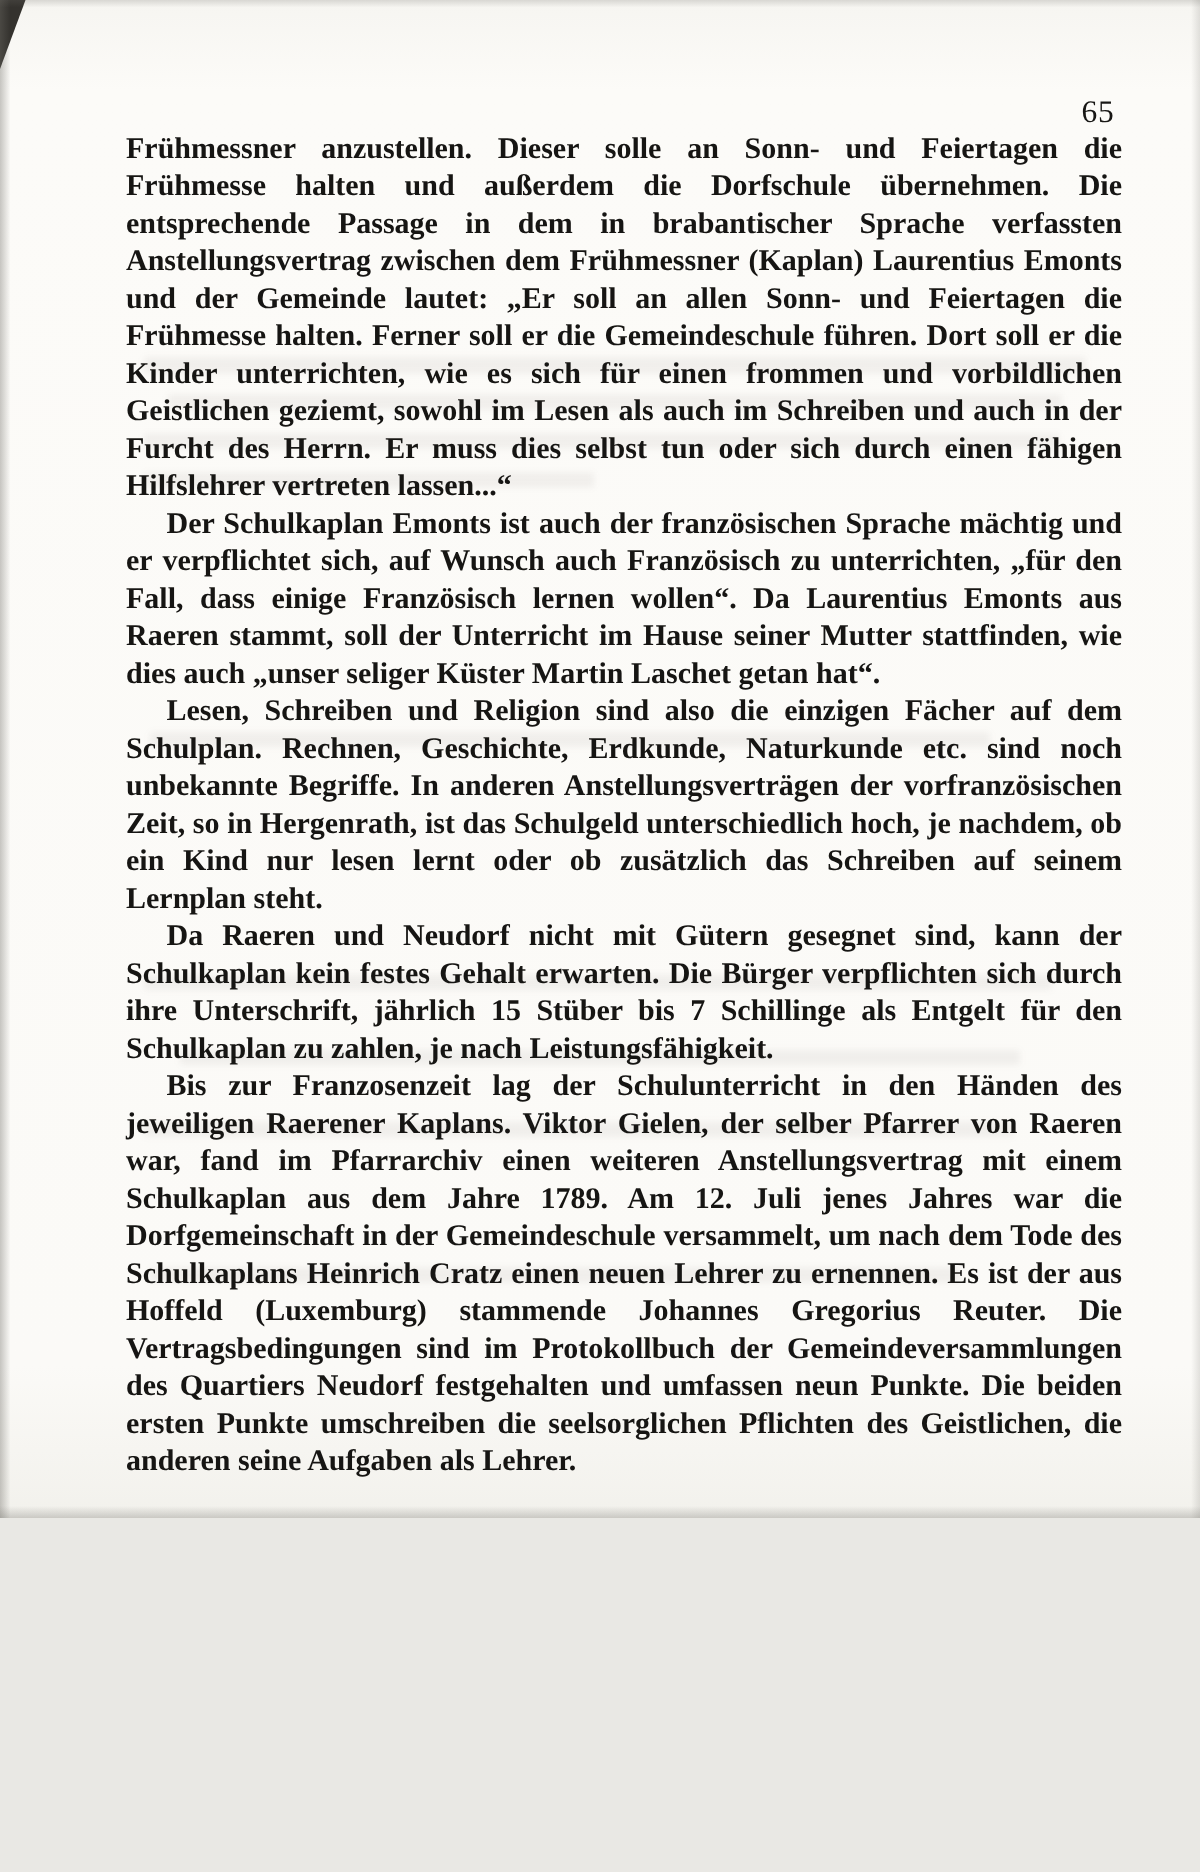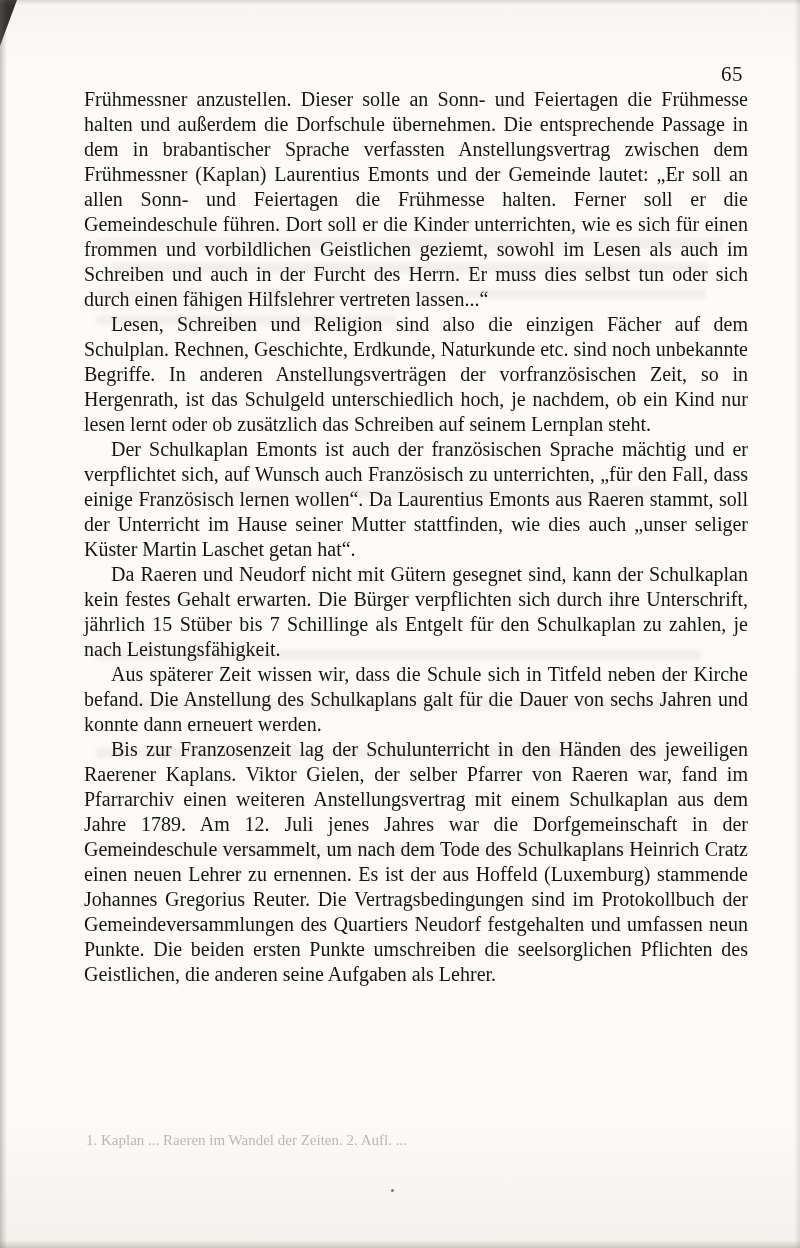--- a/index.html
+++ b/index.html
@@ -3,21 +3,21 @@
 <meta charset="utf-8">
 <style>
   html, body {
     margin: 0;
     padding: 0;
     background: #e9e8e4;
   }
   .scan {
     position: relative;
     width: 800px;
-    height: 1248px;
+    height: 1012px;
     overflow: hidden;
     background: linear-gradient(180deg, #f6f5f1 0%, #fcfbf8 6%, #fbfaf7 90%, #f2f1ec 100%);
     font-family: "Liberation Serif", "DejaVu Serif", serif;
     color: #161513;
   }
   
   .edge { position: absolute; pointer-events: none; }
   .edge-left   { left: 0; top: 0; bottom: 0; width: 7px;
                  background: linear-gradient(to right, rgba(110,108,102,0.38), rgba(110,108,102,0)); }
   .edge-top    { left: 0; top: 0; right: 0; height: 5px;
@@ -46,21 +46,21 @@
     position: absolute;
     top: 87px;
     left: 84px;
     width: 664px;
     font-size: 20px;
     line-height: 25px;
     text-align: justify;
     z-index: 2;
     hyphens: auto;
   }
-  .text-block p { margin: 0; }
+  .text-block p { margin: 0; font-weight: bold; }
   .text-block p.indent { text-indent: 27px; }
   
   .smudge {
     position: absolute;
     background: rgba(95, 90, 82, 0.07);
     filter: blur(2px);
     border-radius: 2px;
     z-index: 1;
   }
   .s1 { top: 238px; left: 96px;  width: 628px; height: 11px; }
@@ -112,24 +112,23 @@
   <div class="smudge s5"></div>
   <div class="smudge s6"></div>
   <div class="smudge s7"></div>
   <div class="smudge s8"></div>
   <div class="smudge s9"></div>
 
   <div class="page-number">65</div>
 
   <main class="text-block" lang="de">
     <p>Frühmessner anzustellen. Dieser solle an Sonn- und Feiertagen die Frühmesse halten und außerdem die Dorfschule übernehmen. Die entsprechende Passage in dem in brabantischer Sprache verfassten Anstellungsvertrag zwischen dem Frühmessner (Kaplan) Laurentius Emonts und der Gemeinde lautet: „Er soll an allen Sonn- und Feiertagen die Frühmesse halten. Ferner soll er die Gemeindeschule führen. Dort soll er die Kinder unterrichten, wie es sich für einen frommen und vorbildlichen Geistlichen geziemt, sowohl im Lesen als auch im Schreiben und auch in der Furcht des Herrn. Er muss dies selbst tun oder sich durch einen fähigen Hilfslehrer vertreten lassen...“</p>
+    <p class="indent">Der Schulkaplan Emonts ist auch der französischen Sprache mächtig und er verpflichtet sich, auf Wunsch auch Französisch zu unterrichten, „für den Fall, dass einige Französisch lernen wollen“. Da Laurentius Emonts aus Raeren stammt, soll der Unterricht im Hause seiner Mutter stattfinden, wie dies auch „unser seliger Küster Martin Laschet getan hat“.</p>
     <p class="indent">Lesen, Schreiben und Religion sind also die einzigen Fächer auf dem Schulplan. Rechnen, Geschichte, Erdkunde, Naturkunde etc. sind noch unbekannte Begriffe. In anderen Anstellungsverträgen der vorfranzösischen Zeit, so in Hergenrath, ist das Schulgeld unterschiedlich hoch, je nachdem, ob ein Kind nur lesen lernt oder ob zusätzlich das Schreiben auf seinem Lernplan steht.</p>
-    <p class="indent">Der Schulkaplan Emonts ist auch der französischen Sprache mächtig und er verpflichtet sich, auf Wunsch auch Französisch zu unterrichten, „für den Fall, dass einige Französisch lernen wollen“. Da Laurentius Emonts aus Raeren stammt, soll der Unterricht im Hause seiner Mutter stattfinden, wie dies auch „unser seliger Küster Martin Laschet getan hat“.</p>
     <p class="indent">Da Raeren und Neudorf nicht mit Gütern gesegnet sind, kann der Schulkaplan kein festes Gehalt erwarten. Die Bürger verpflichten sich durch ihre Unterschrift, jährlich 15 Stüber bis 7 Schillinge als Entgelt für den Schulkaplan zu zahlen, je nach Leistungsfähigkeit.</p>
-    <p class="indent">Aus späterer Zeit wissen wir, dass die Schule sich in Titfeld neben der Kirche befand. Die Anstellung des Schulkaplans galt für die Dauer von sechs Jahren und konnte dann erneuert werden.</p>
     <p class="indent">Bis zur Franzosenzeit lag der Schulunterricht in den Händen des jeweiligen Raerener Kaplans. Viktor Gielen, der selber Pfarrer von Raeren war, fand im Pfarrarchiv einen weiteren Anstellungsvertrag mit einem Schulkaplan aus dem Jahre 1789. Am 12. Juli jenes Jahres war die Dorfgemeinschaft in der Gemeindeschule versammelt, um nach dem Tode des Schulkaplans Heinrich Cratz einen neuen Lehrer zu ernennen. Es ist der aus Hoffeld (Luxemburg) stammende Johannes Gregorius Reuter. Die Vertragsbedingungen sind im Protokollbuch der Gemeindeversammlungen des Quartiers Neudorf festgehalten und umfassen neun Punkte. Die beiden ersten Punkte umschreiben die seelsorglichen Pflichten des Geistlichen, die anderen seine Aufgaben als Lehrer.</p>
   </main>
 
   <div class="ghost-footnote">
     <div>1. Kaplan ... Raeren im Wandel der Zeiten. 2. Aufl. ...</div>
   </div>
 
   <div class="speck"></div>
 
 </div>

